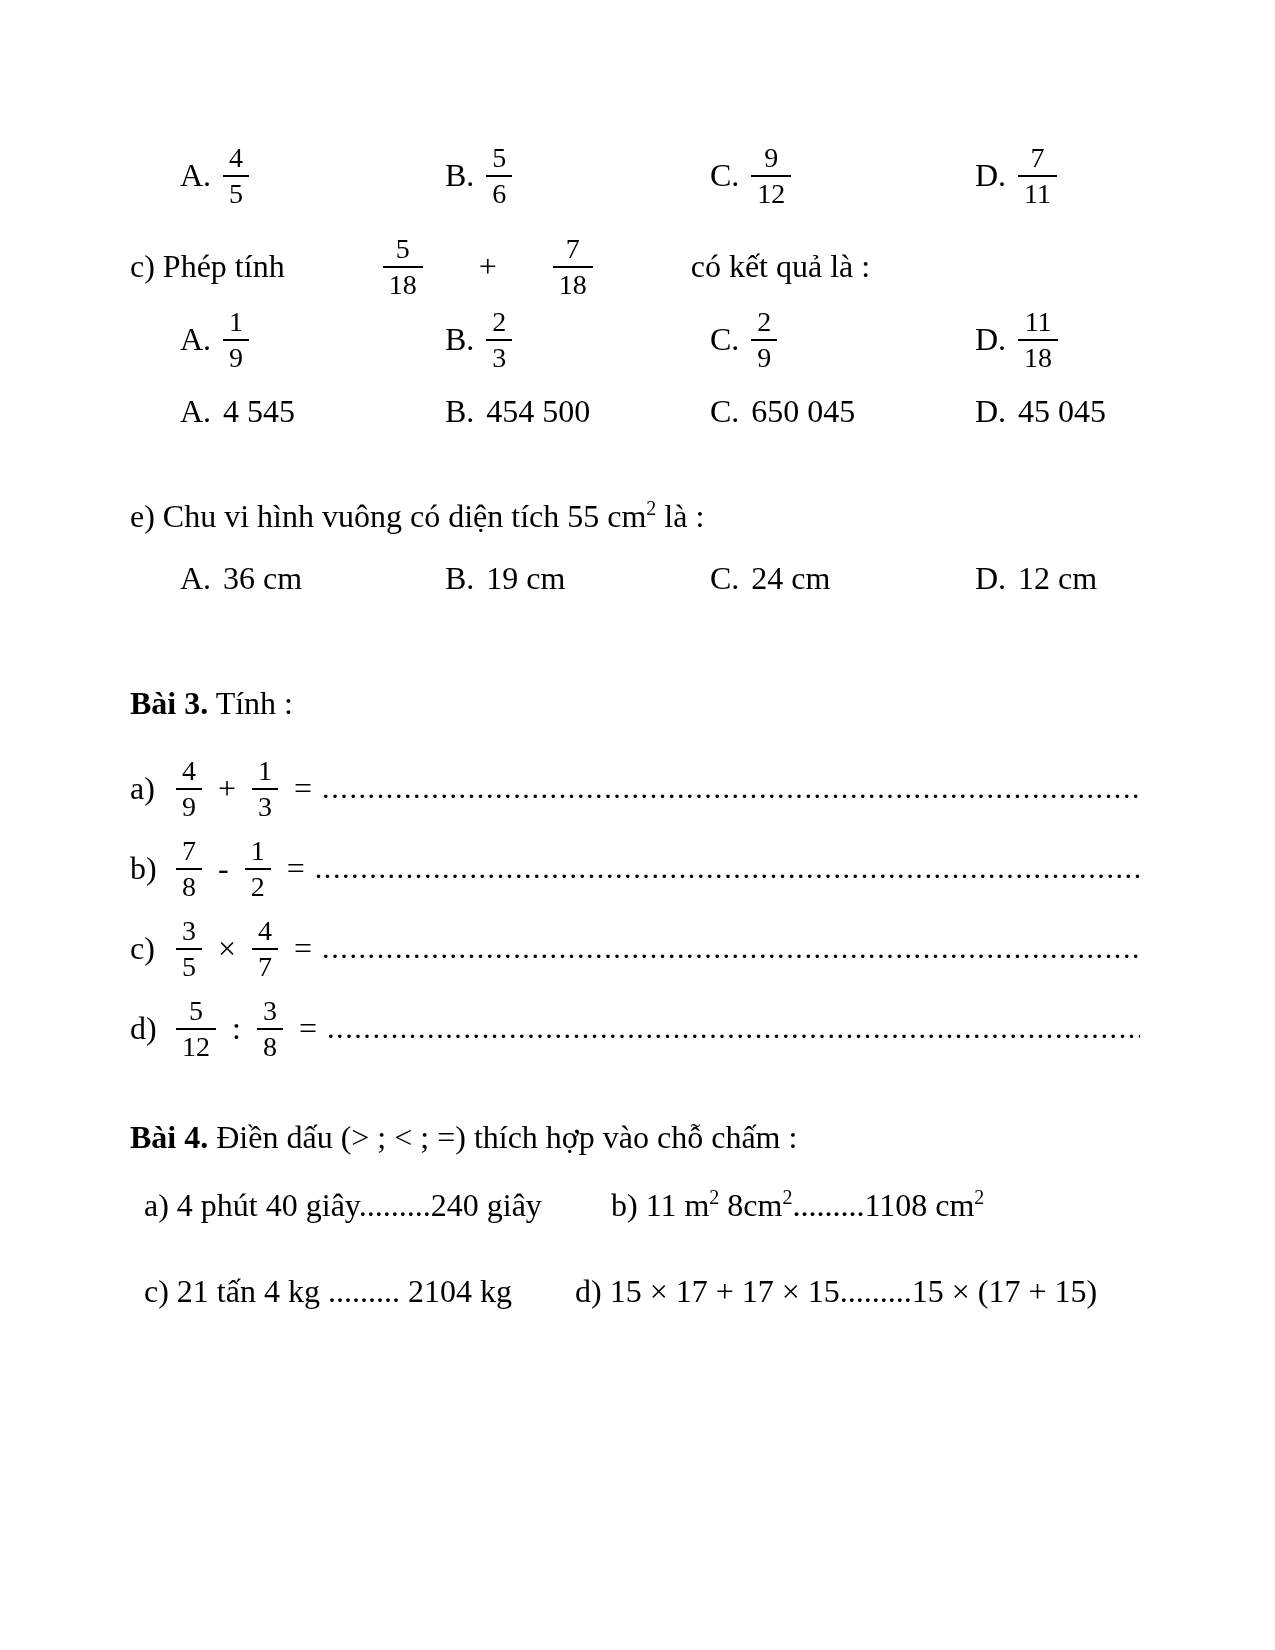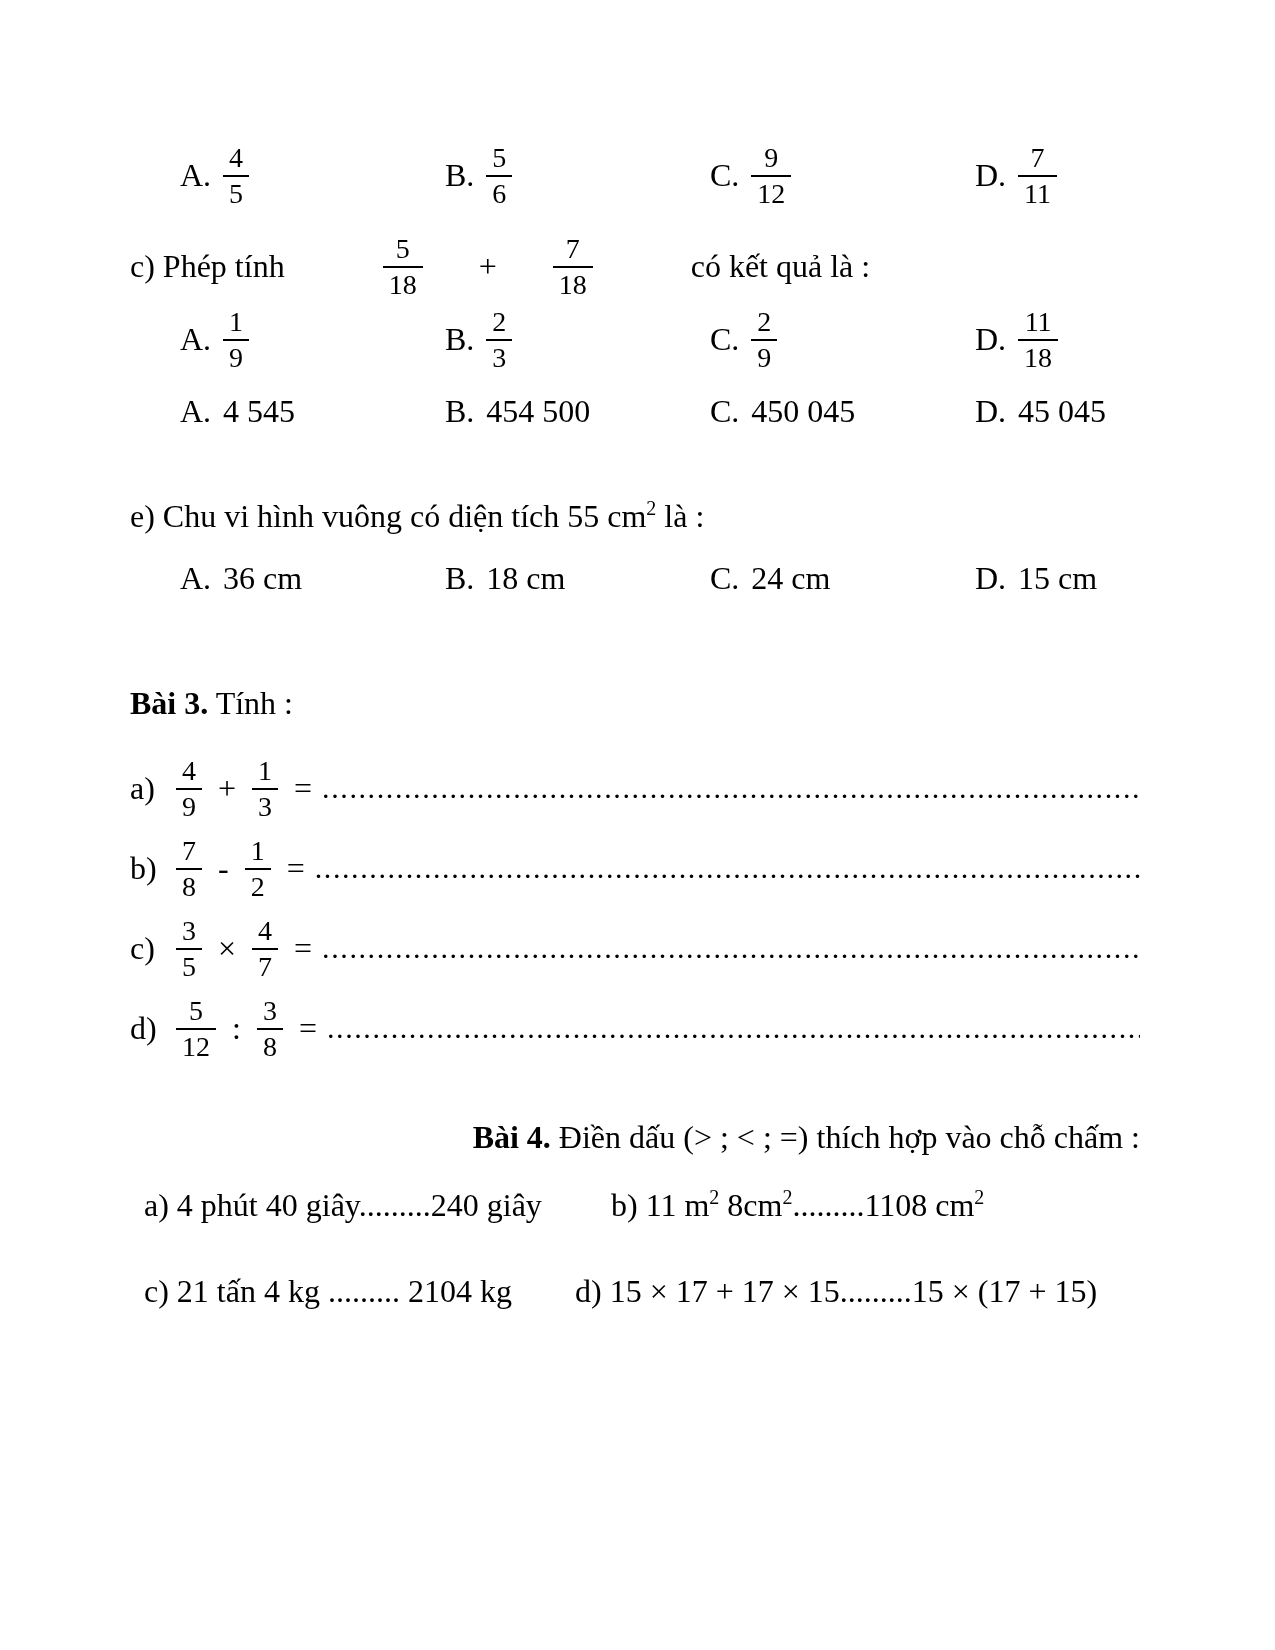--- a/index.html
+++ b/index.html
@@ -53,21 +53,21 @@
   
   .mt-qc   { margin-top:18px;gap:42px; }
   .mt-row2 { margin-top:12px; }
   .mt-qd   { margin-top:6px; }
   .mt-row3 { margin-top:20px; }
   .mt-qe   { margin-top:64px; }
   .mt-row4 { margin-top:20px; }
   .mt-ex3  { margin-top:88px; }
   .mt-calc1{ margin-top:20px; }
   .mt-calc { margin-top:2px; }
-  .mt-ex4  { margin-top:52px;text-align:right; }
+  .mt-ex4  { margin-top:52px; }
   .mt-fill1{ margin-top:24px;gap:36px; }
   .mt-fill2{ margin-top:42px; }
 </style>
 </head>
 <body>
 
 <div class="page">
   <div class="content">
 
     <div class="mc-row frac-row">
@@ -153,48 +153,48 @@
       <div class="mc-opt">
         <span class="opt-letter">A.</span>
         <span class="opt-value">4 545</span>
       </div>
       <div class="mc-opt">
         <span class="opt-letter">B.</span>
         <span class="opt-value">454 500</span>
       </div>
       <div class="mc-opt">
         <span class="opt-letter">C.</span>
-        <span class="opt-value">450 045</span>
+        <span class="opt-value">650 045</span>
       </div>
       <div class="mc-opt">
         <span class="opt-letter">D.</span>
         <span class="opt-value">45 045</span>
       </div>
     </div>
 
     <div class="q-plain mt-qe">
       <span>e) Chu vi hình vuông có diện tích 55 cm</span><sup>2</sup><span> là :</span>
     </div>
 
     <div class="mc-row mt-row4">
       <div class="mc-opt">
         <span class="opt-letter">A.</span>
         <span class="opt-value">36 cm</span>
       </div>
       <div class="mc-opt">
         <span class="opt-letter">B.</span>
-        <span class="opt-value">18 cm</span>
+        <span class="opt-value">19 cm</span>
       </div>
       <div class="mc-opt">
         <span class="opt-letter">C.</span>
         <span class="opt-value">24 cm</span>
       </div>
       <div class="mc-opt">
         <span class="opt-letter">D.</span>
-        <span class="opt-value">15 cm</span>
+        <span class="opt-value">12 cm</span>
       </div>
     </div>
 
     <div class="ex-title mt-ex3">
       <span class="bold">Bài 3.</span><span> Tính :</span>
     </div>
 
     <div class="calc-line mt-calc1">
       <span class="calc-label">a)</span>
       <span class="frac">

